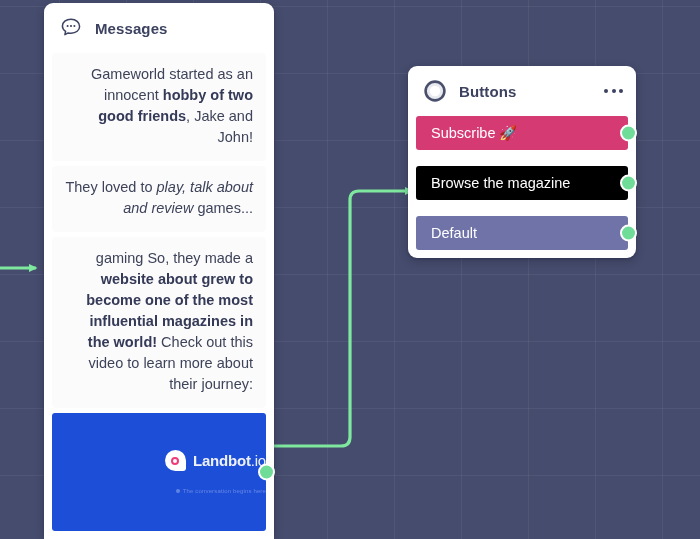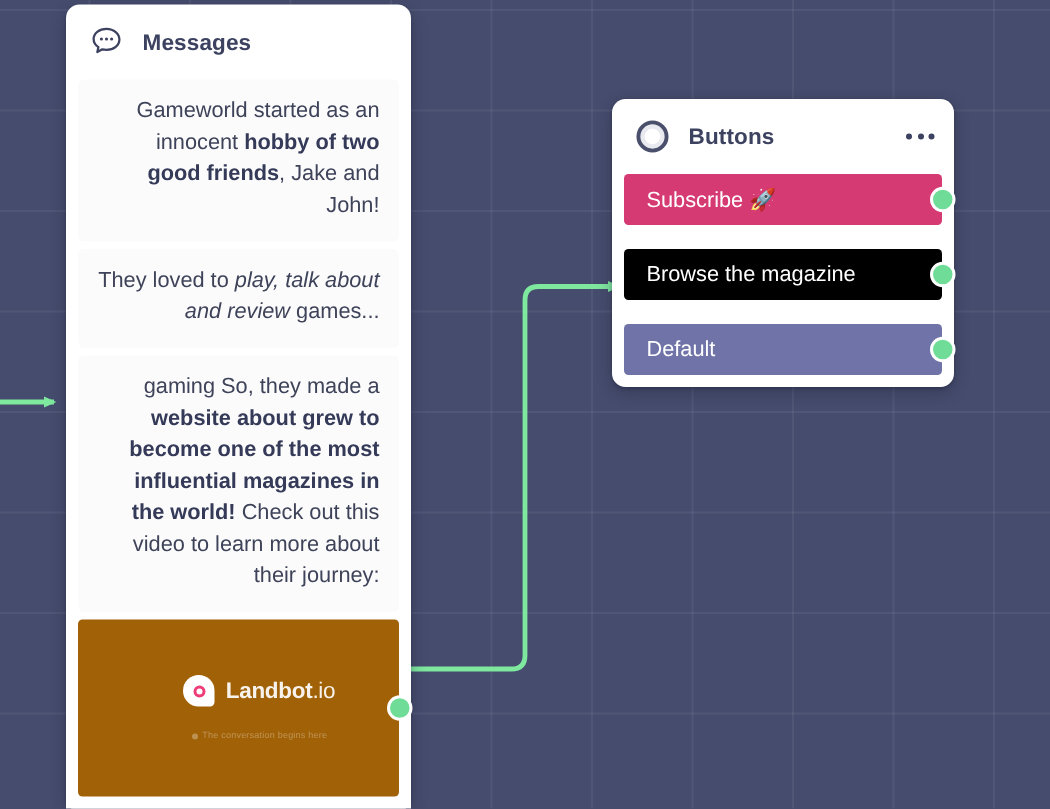--- a/index.html
+++ b/index.html
@@ -57,25 +57,25 @@
     padding:11px 13px 13px 13px;
     font-size:14.5px;
     line-height:21px;
     color:#3e4359;
     margin-bottom:5px;
     text-align:right;
   }
   .msg b { font-weight:bold; color:#343a57; }
   .msg i { font-style:italic; }
   .video-card {
-    background:#a16207;
+    background:#1d4ed8;
     border-radius:3px;
     height:118px;
     display:flex; flex-direction:column;
-    align-items:center; justify-content:center;
+    align-items:flex-end; justify-content:center;
     position:relative;
     margin-bottom:2px;
     padding-left:28px;
   }
   .lb-logo { display:flex; align-items:center; gap:7px; }
   .lb-mark {
     width:21px; height:21px; border-radius:50% 50% 3px 50%;
     background:#fff; position:relative;
     display:flex; align-items:center; justify-content:center;
   }

